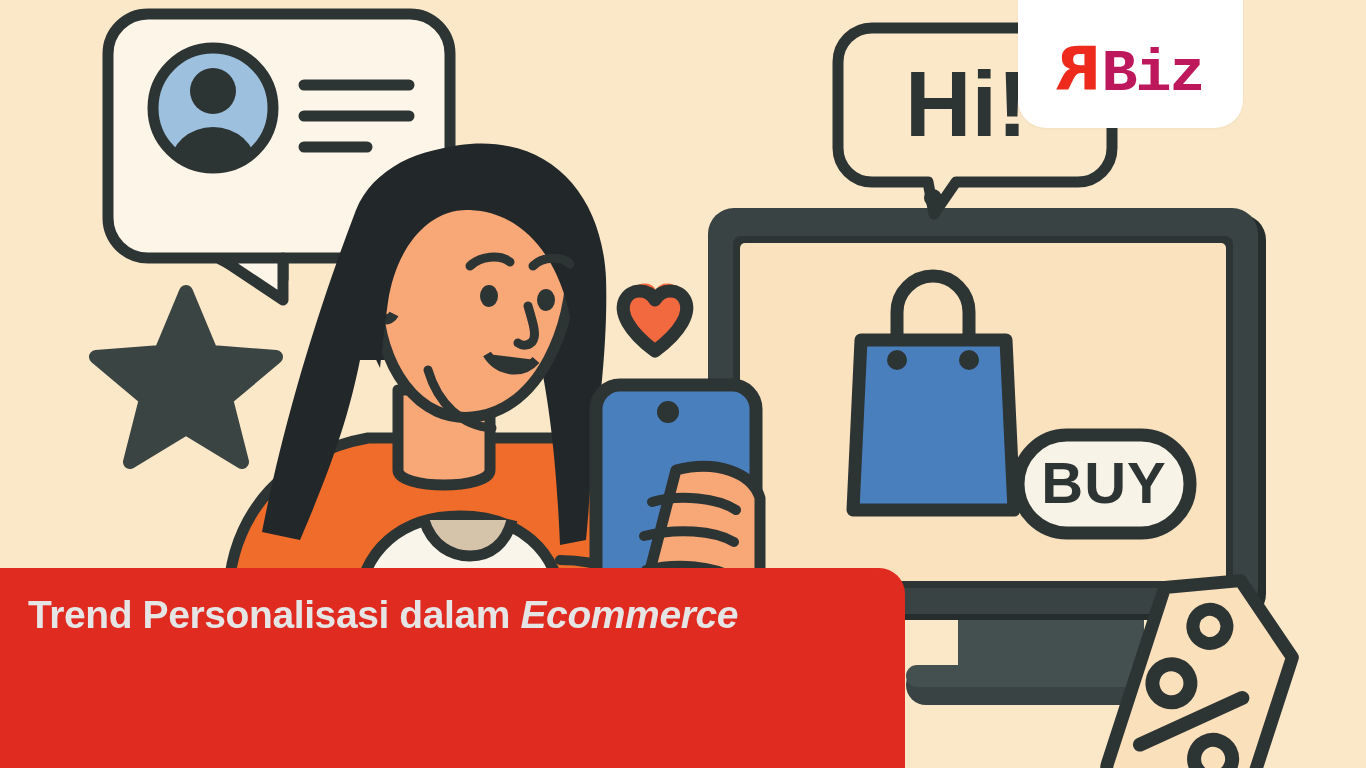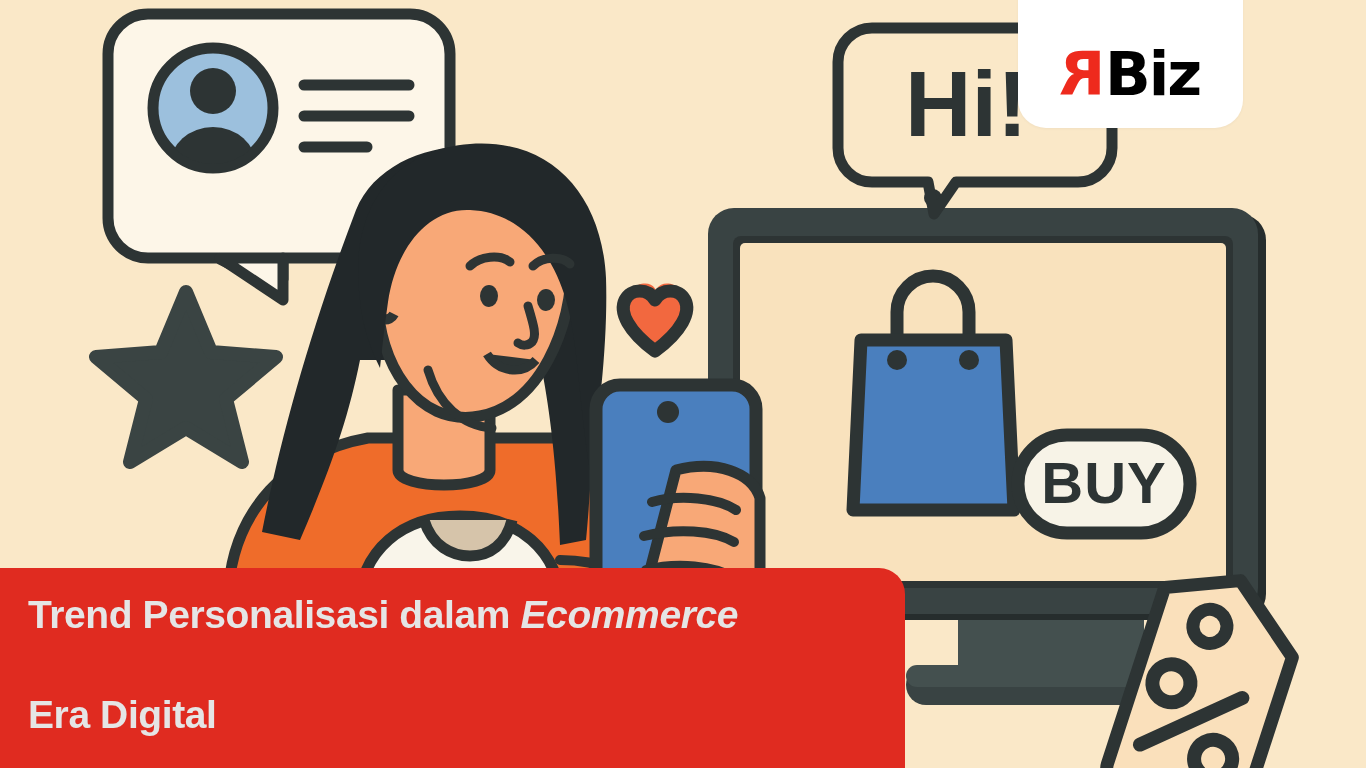--- a/index.html
+++ b/index.html
@@ -47,21 +47,21 @@
     font-weight: bold;
     letter-spacing: -2px;
     line-height: 1;
     white-space: nowrap;
   }
   .logo-r {
     color: #ee2a1d;
     display: inline-block;
     transform: scaleX(-1);
   }
-  .logo-biz { color: #000000; }
+  .logo-biz { color: #be185d; font-family: Liberation Mono, monospace; }
 
   
   .title-banner {
     position: absolute;
     left: -40px;
     top: 568px;
     width: 945px;
     height: 230px;
     background: #e02b20;
     border-radius: 0 26px 26px 0;
@@ -216,17 +216,16 @@
   </svg>
 
   <div class="logo-card">
     <div class="logo-text"><span class="logo-r">R</span><span class="logo-biz">Biz</span></div>
   </div>
 
   <div class="title-banner">
     <div class="title-text">
       <span>Trend Personalisasi dalam </span><em>Ecommerce</em><br>
       <br>
-      <span>Era Digital</span>
     </div>
   </div>
 
 </div>
 
 </body></html>

